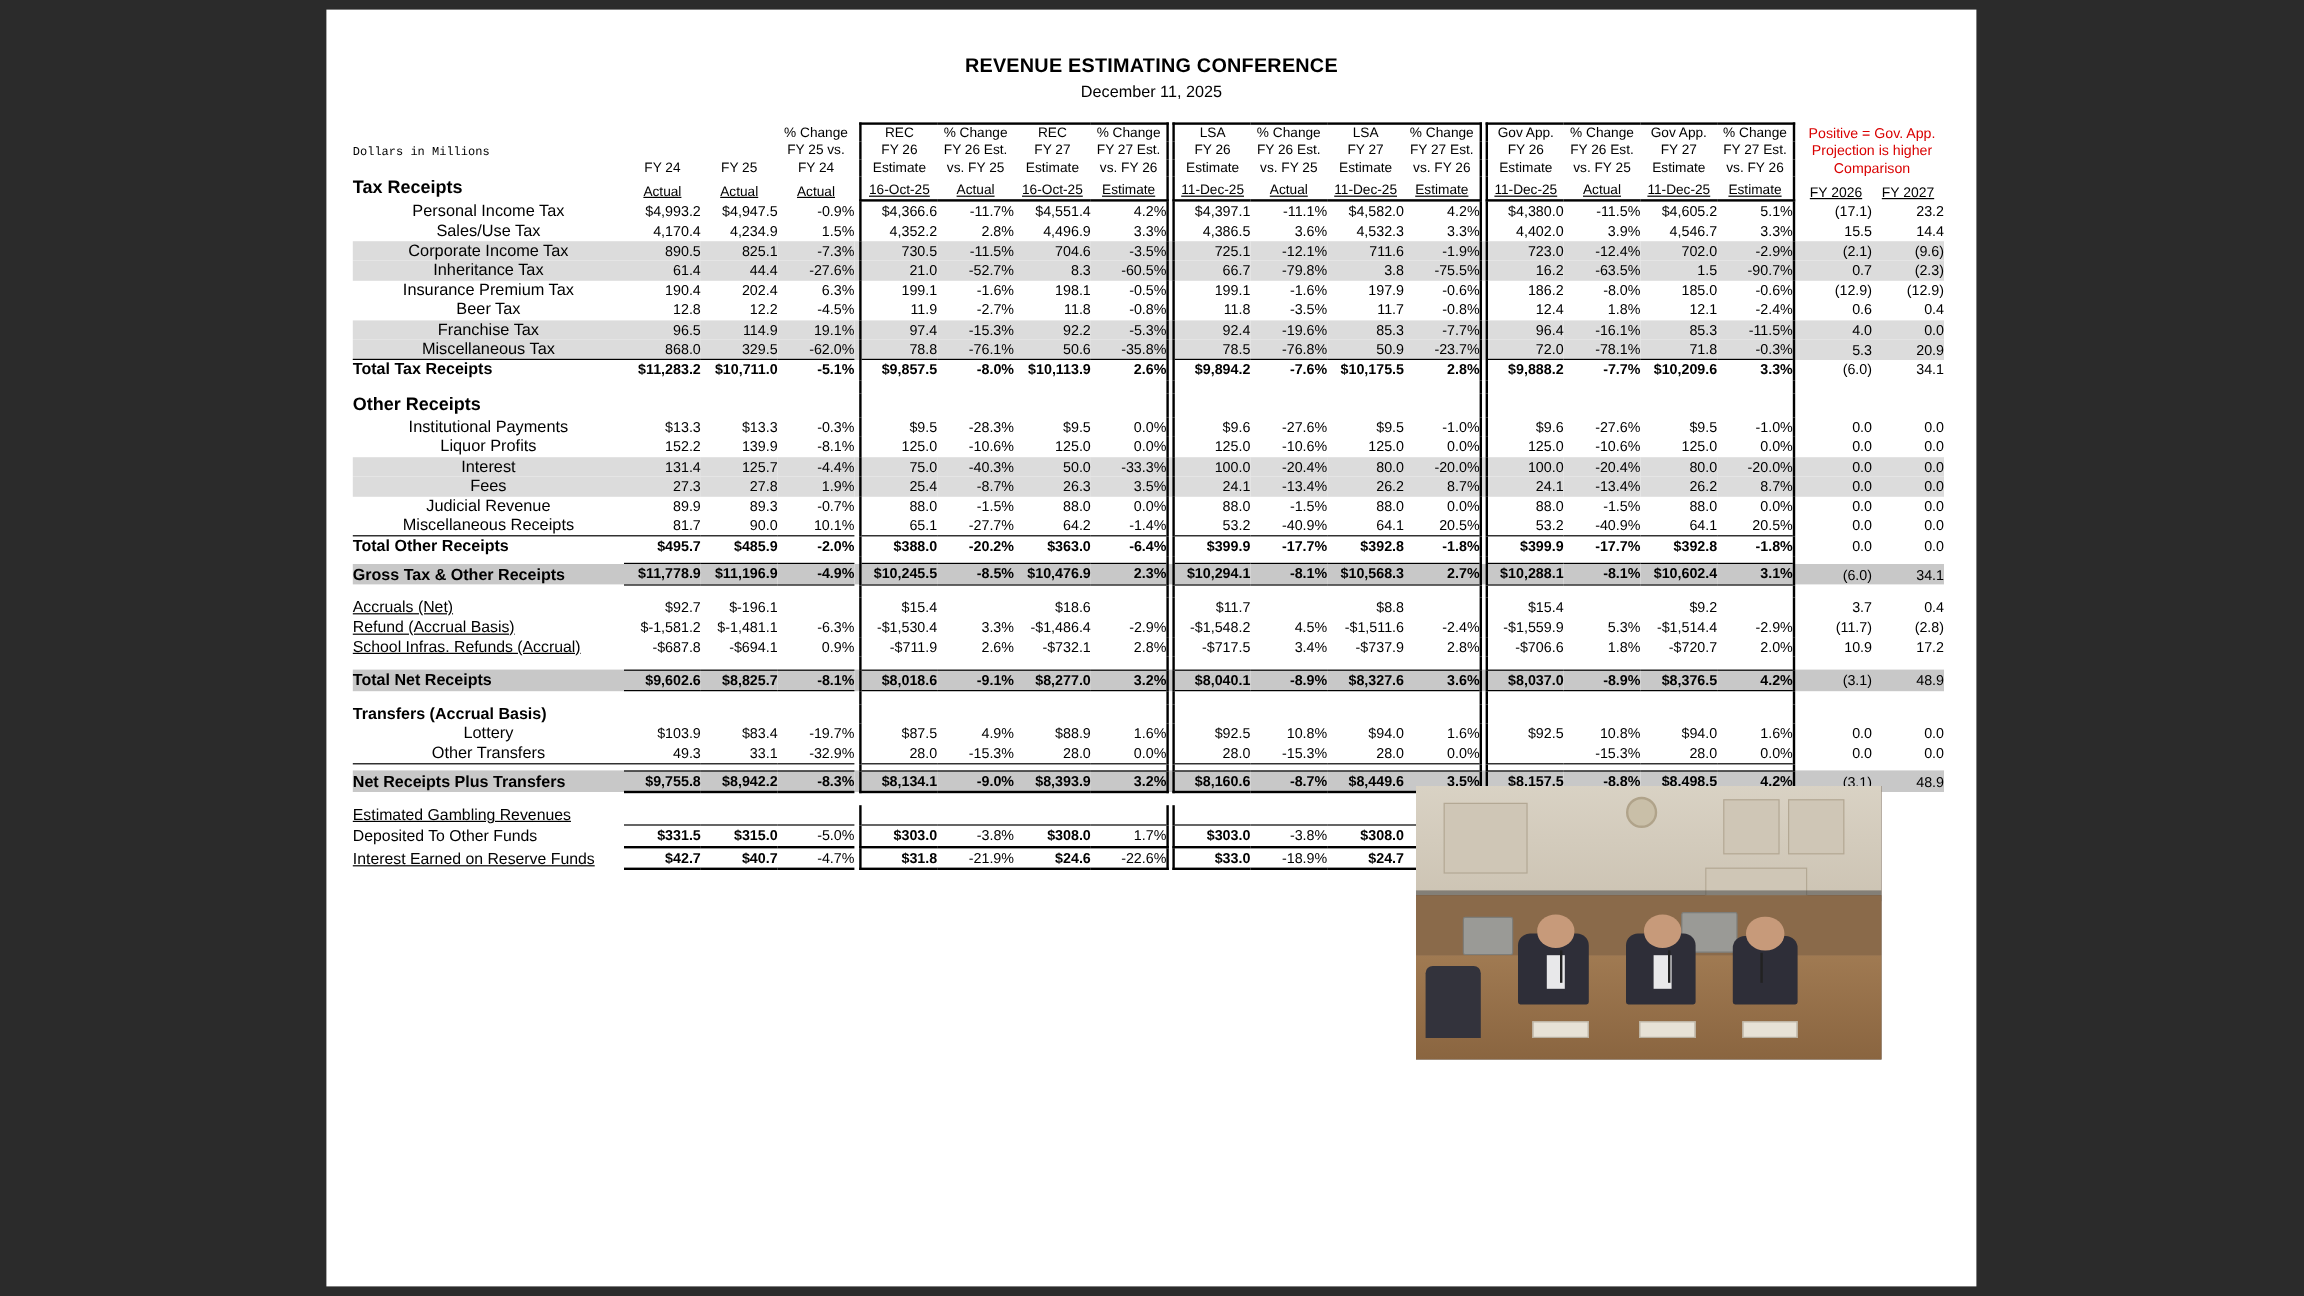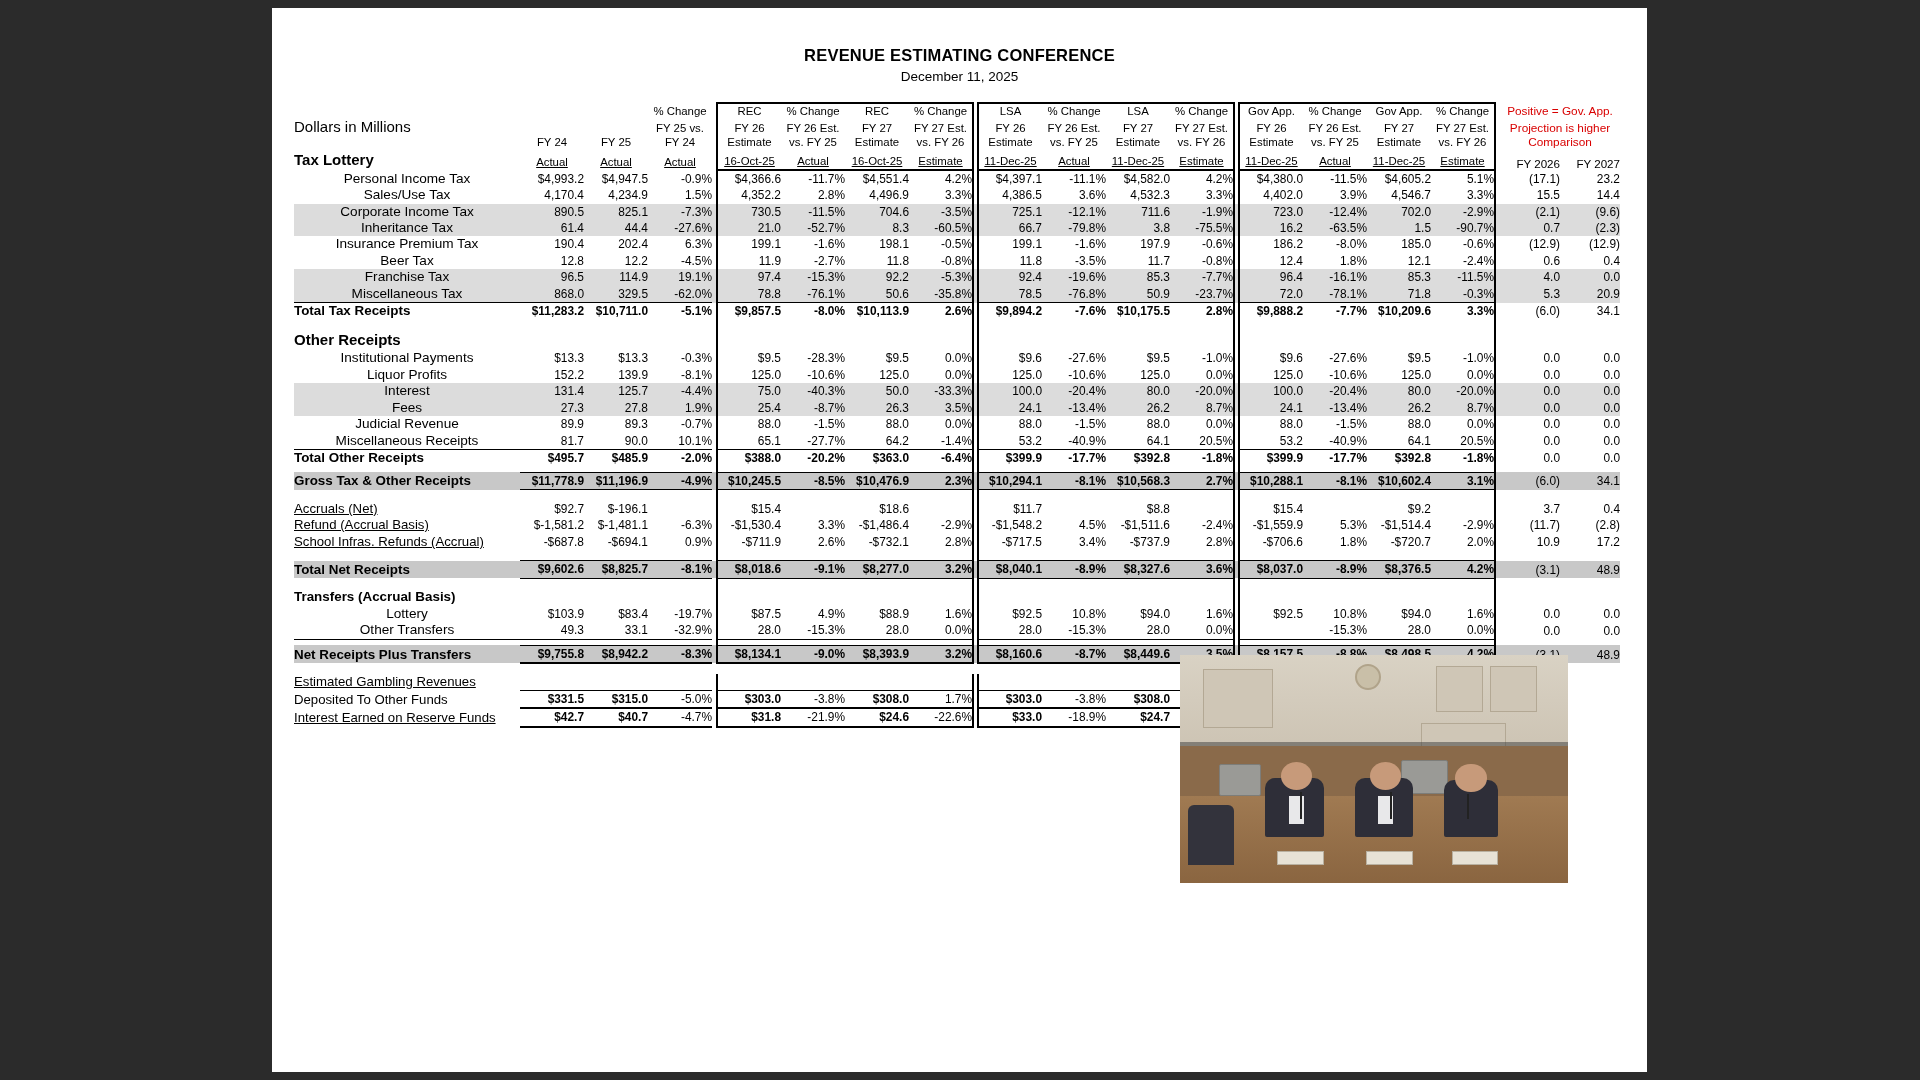--- a/index.html
+++ b/index.html
@@ -41,21 +41,21 @@
   
   col.c-label { width: 226px; }
   col.c-num   { width: 64px;  }
   col.c-pct   { width: 64px;  }
   col.c-gap   { width: 5px;   }
   col.c-cmp   { width: 60px;  }
 
   
   .hdr { font-size: 11.4px; text-align: center; line-height: 14.4px; font-weight: normal; }
   .hdr-u { text-decoration: underline; }
-  .hdr-left { text-align: left; font-size: 15px; }
+  .hdr-left { text-align: left; font-size: 10px; font-family: Liberation Mono, monospace; }
 
   
   .lbl      { text-align: center;  padding-left: 22px; font-size: 13.6px; line-height: 16.4px; }
   .lbl-sec  { text-align: left;  padding-left: 4px;  font-size: 15px; font-weight: bold; line-height: 20px; }
   .lbl-tot  { text-align: left;  padding-left: 4px;  font-size: 13.4px; font-weight: bold; line-height: 16.4px; }
   .lbl-plain{ text-align: left;  padding-left: 4px;  font-size: 13.2px; line-height: 16.4px; text-decoration: underline; }
   .lbl-ind  { text-align: left;  padding-left: 30px; font-size: 13.2px; line-height: 16.4px; }
   .num      { text-align: right; padding-right: 6px; font-size: 11.9px; line-height: 16.4px; }
   .numb     { text-align: right; padding-right: 6px; font-size: 11.9px; font-weight: bold; line-height: 16.4px; }
 
@@ -69,21 +69,21 @@
   .tb  { border-top: 2.2px solid #000; }
   .bb  { border-bottom: 2.2px solid #000; }
   .tl1 { border-top: 1.3px solid #000; }
   .bl1 { border-bottom: 1.3px solid #000; }
 
   
   .cmp-red {
     color: #d90000; font-weight: normal; font-size: 11.8px;
     text-align: center; line-height: 13.6px; white-space: nowrap;
   }
-  .cmp-hdr { text-align: right; font-size: 11.6px; }
+  .cmp-hdr { text-align: center; font-size: 11.6px; text-decoration: underline; }
 
   .spacer td { height: 11px; line-height: 11px; font-size: 1px; }
   .spacer-sm td { height: 6px; line-height: 6px; font-size: 1px; }
 
   
   #footer-note {
     position: absolute; left: 1140px; top: 820px;
     font-size: 13px; color: #000;
   }
 
@@ -212,21 +212,21 @@
         <td></td>
         <td class="hdr vl">Estimate</td>
         <td class="hdr">vs. FY 25</td>
         <td class="hdr">Estimate</td>
         <td class="hdr vr">vs. FY 26</td>
         <td></td>
         <td class="cmp-red" colspan="2">Comparison</td>
       </tr>
 
       <tr>
-        <td class="lbl-sec">Tax Lottery</td>
+        <td class="lbl-sec">Tax Receipts</td>
         <td class="hdr hdr-u">Actual</td>
         <td class="hdr hdr-u">Actual</td>
         <td class="hdr hdr-u">Actual</td>
         <td></td>
         <td class="hdr hdr-u vl bb">16-Oct-25</td>
         <td class="hdr hdr-u bb">Actual</td>
         <td class="hdr hdr-u bb">16-Oct-25</td>
         <td class="hdr hdr-u bb vr">Estimate</td>
         <td></td>
         <td class="hdr hdr-u vl bb">11-Dec-25</td>

